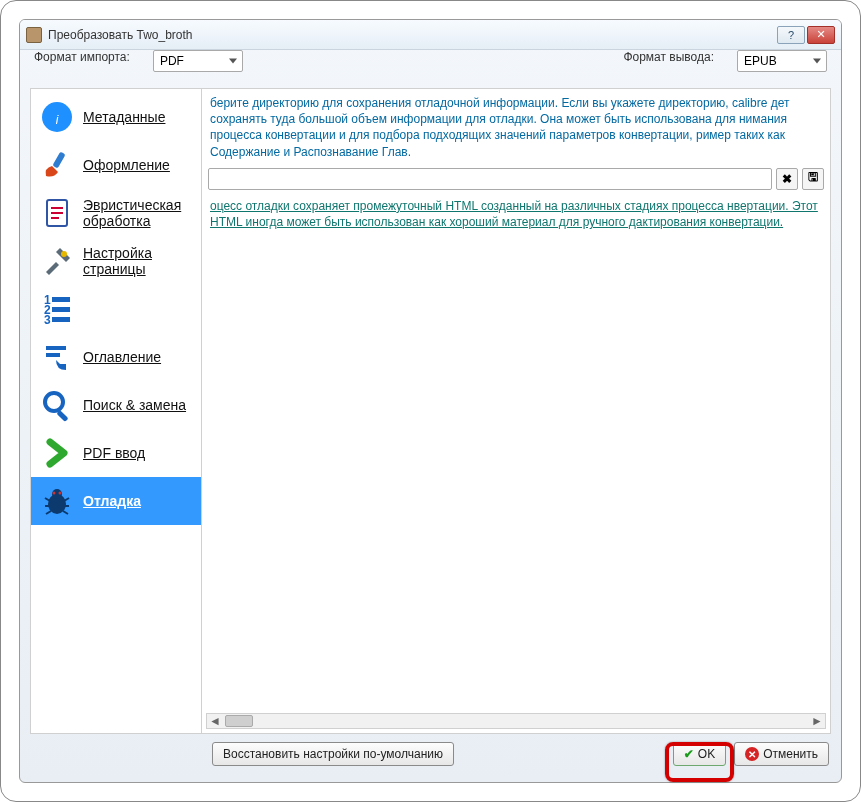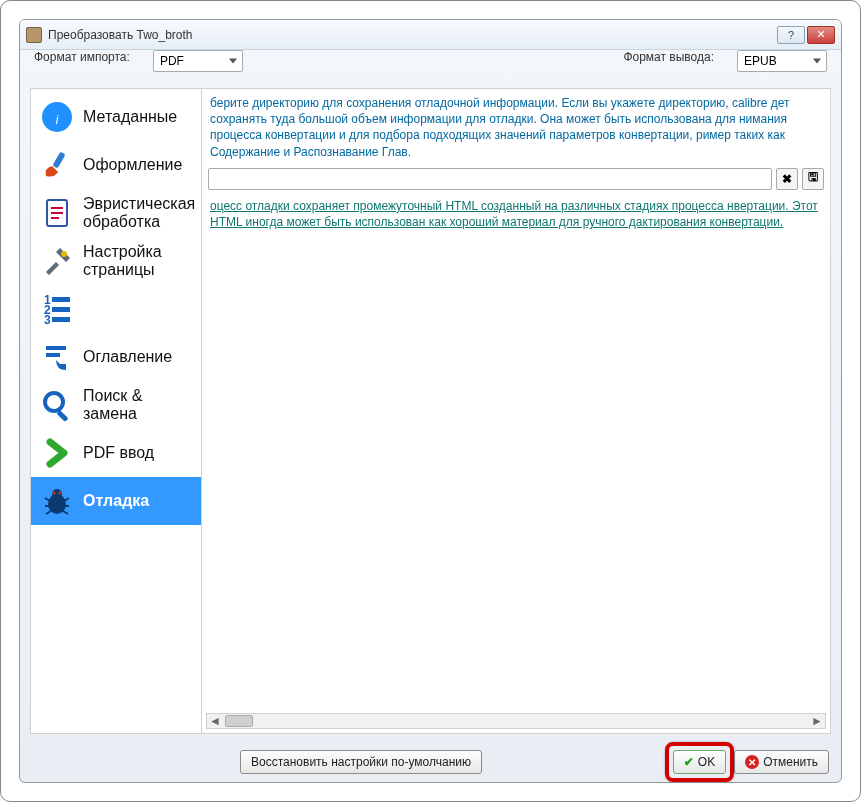--- a/index.html
+++ b/index.html
@@ -1,54 +1,54 @@
 <!DOCTYPE html>
 <html><head>
 <meta charset="utf-8">
 <style>
 * { box-sizing: border-box; margin: 0; padding: 0; font-family: "Segoe UI", Tahoma, sans-serif; font-size: 12px; }
 body { background: #fff; width: 861px; height: 802px; position: relative; }
 
-.outer-border { position: absolute; inset: 0; border: 1px solid #888; border-radius: 10px; background: #fff; padding: 18px; }
+.outer-border { position: absolute; inset: 0; border: 1px solid #888; border-radius: 16px; background: #fff; padding: 18px; }
 .dialog { width: 100%; height: 100%; border: 1px solid #999; border-radius: 6px; background: linear-gradient(#f3f7fb,#e8eef4); display: flex; flex-direction: column; overflow: hidden; }
 
 .titlebar { height: 30px; background: linear-gradient(#f7fbff,#e6eef6); border-bottom: 1px solid #c9d4de; display: flex; align-items: center; padding: 0 6px; }
 .titlebar .app-icon { width: 16px; height: 16px; background: #b8956a; border: 1px solid #7a6240; border-radius: 2px; margin-right: 6px; }
 .titlebar .title { flex: 1; color: #333; }
 .titlebar .win-btns { display: flex; gap: 2px; }
 .titlebar .win-btn { width: 28px; height: 18px; border: 1px solid #8aa3b8; border-radius: 2px; display: flex; align-items: center; justify-content: center; background: linear-gradient(#f4f8fb,#dfe9f1); font-size: 11px; color: #2b4d6b; cursor: default; }
 .titlebar .win-close { background: linear-gradient(#e58a85,#c9423a); border-color: #a33029; color: #fff; }
 
 .format-row { height: 38px; display: flex; align-items: flex-start; padding: 0 14px; gap: 23px; }
 .format-row .spacer { flex: 1; }
 .format-row label { color: #333; }
 .format-row .combo { height: 22px; min-width: 90px; border: 1px solid #a9a9a9; border-radius: 2px; background: #fff; display: inline-flex; align-items: center; padding: 0 18px 0 6px; position: relative; }
 .format-row .combo::after { content: ""; position: absolute; right: 5px; top: 50%; width: 0; height: 0; border-left: 4px solid transparent; border-right: 4px solid transparent; border-top: 5px solid #555; transform: translateY(-50%); }
 
 .body { flex: 1; display: flex; padding: 0 10px 8px 10px; gap: 0; min-height: 0; }
 .sidebar { width: 172px; background: #fff; border: 1px solid #d0d0d0; display: flex; flex-direction: column; padding: 4px 0; }
 .sb-item { display: flex; align-items: center; gap: 8px; padding: 4px 8px; min-height: 48px; cursor: default; }
 .sb-item.selected { background: #3399ff; color: #fff; }
-.sb-item .sb-label { font-size: 16px; color: #111; line-height: 1.15; }
+.sb-item .sb-label { font-size: 14px; color: #111; line-height: 1.15; text-decoration: underline; }
 .sb-item.selected .sb-label { color: #fff; font-weight: 600; }
 .sb-icon { width: 36px; height: 36px; flex-shrink: 0; display: flex; align-items: center; justify-content: center; }
 
 .main { flex: 1; display: flex; flex-direction: column; background: #fff; border: 1px solid #d0d0d0; border-left: none; padding: 4px; min-width: 0; }
 .desc1 { color: #0369a1; line-height: 1.35; padding: 2px 4px 8px 4px; }
 .path-row { display: flex; align-items: center; gap: 4px; padding: 0 2px; }
 .path-input { flex: 1; height: 22px; border: 1px solid #a9a9a9; border-radius: 2px; background: #fff; padding: 0 4px; }
 .icon-btn { width: 22px; height: 22px; border: 1px solid #a9a9a9; border-radius: 2px; background: #f5f5f5; display: flex; align-items: center; justify-content: center; font-weight: bold; }
 .desc2 { color: #0f766e; line-height: 1.35; padding: 8px 4px 4px 4px; text-decoration: underline; }
 .filler { flex: 1; }
 .hscroll { height: 16px; border: 1px solid #d0d0d0; background: #f1f1f1; display: flex; align-items: center; margin-top: 4px; }
 .hscroll .arrow { width: 16px; text-align: center; color: #666; }
 .hscroll .thumb { width: 28px; height: 12px; background: #cfcfcf; border: 1px solid #aaa; border-radius: 2px; margin-left: 2px; }
 .hint-box { height: 110px; border: 1px solid #a9a9a9; border-radius: 2px; background: #fff; margin-top: 4px; padding: 6px 8px; color: #222; }
 
-.button-row { height: 40px; display: flex; align-items: center; padding: 0 12px; gap: 8px; margin-left: 28px; }
+.button-row { height: 40px; display: flex; padding: 0 12px; gap: 8px; }
 .button-row .push { flex: 1; }
 .btn { height: 24px; border: 1px solid #8a8a8a; border-radius: 3px; background: linear-gradient(#fdfdfd,#e7e7e7); padding: 0 10px; display: inline-flex; align-items: center; gap: 4px; color: #222; cursor: default; }
 .btn.ok { border: 1px solid #6fa86f; }
 .ok-highlight { position: absolute; border: 4px solid #d40000; border-radius: 8px; pointer-events: none; box-shadow: 0 0 2px rgba(0,0,0,.4); }
 .check { color: #1a9b1a; font-weight: bold; }
 .xmark { width: 14px; height: 14px; border-radius: 50%; background: #d62323; color: #fff; display: inline-flex; align-items: center; justify-content: center; font-size: 10px; font-weight: bold; }
 </style>
 </head>
 <body>
 

